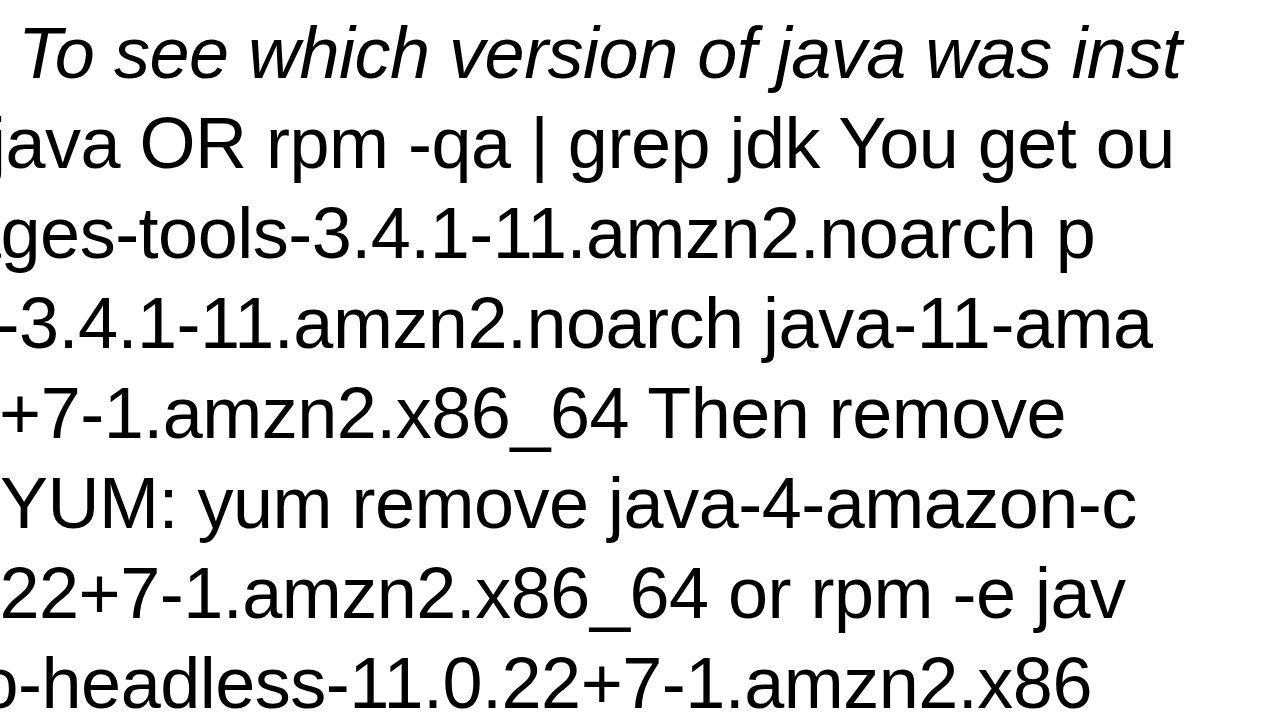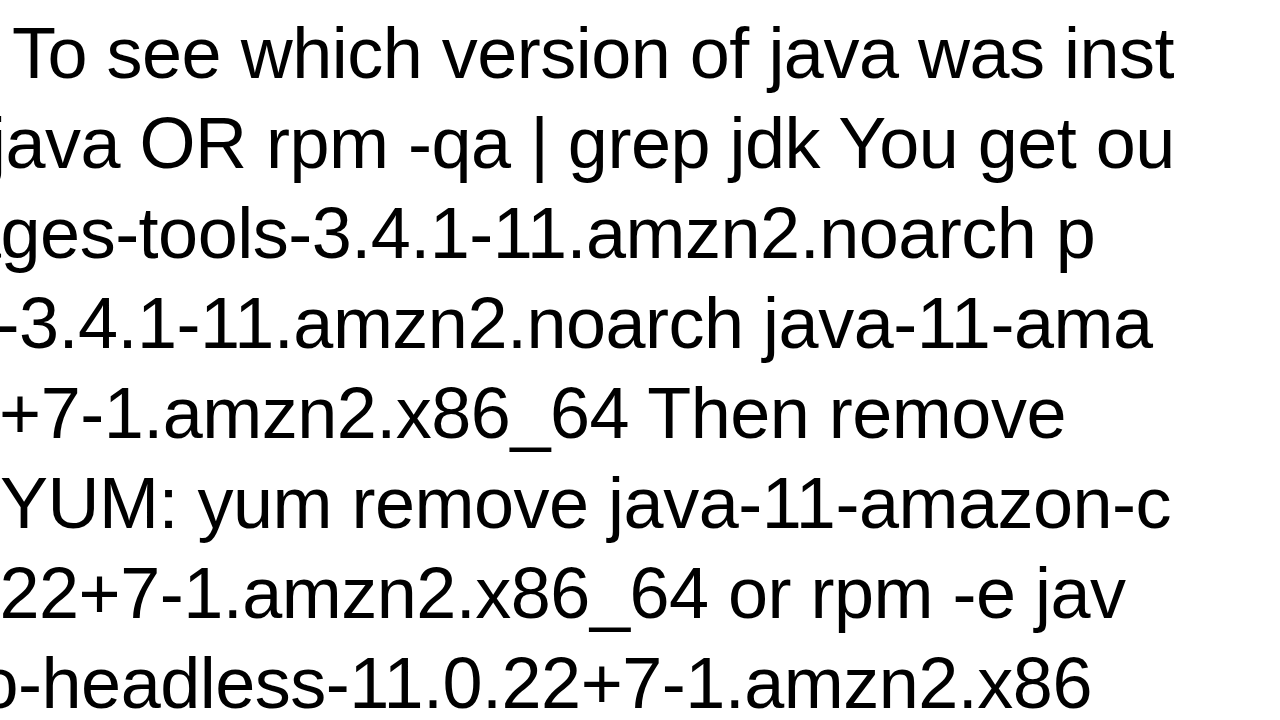--- a/index.html
+++ b/index.html
@@ -13,32 +13,32 @@
   }
   .text-block {
     position: absolute;
     color: #000000;
     font-size: 72px;
     line-height: 1.25;
     letter-spacing: -0.5px;
     white-space: nowrap;
     font-weight: 400;
   }
-  .l1 { top: 8px;   left: 12px; }
+  .l1 { top: 8px;   left: 18px; font-style: italic; }
   .l2 { top: 98px;  left: -10px; }
   .l3 { top: 188px; left: -110px; }
   .l4 { top: 278px; left: -40px; }
   .l5 { top: 368px; left: -80px; }
   .l6 { top: 458px; left: 0px; }
   .l7 { top: 548px; left: -20px; }
   .l8 { top: 638px; left: -100px; }
 </style>
 </head>
 <body>
 
 <div class="text-block l1"> To see which version of java was inst</div>
 <div class="text-block l2">java OR rpm -qa | grep jdk You get ou</div>
 <div class="text-block l3">ckages-tools-3.4.1-11.amzn2.noarch p</div>
 <div class="text-block l4">s-3.4.1-11.amzn2.noarch java-11-ama</div>
 <div class="text-block l5">22+7-1.amzn2.x86_64  Then remove</div>
-<div class="text-block l6"> YUM: yum remove java-11-amazon-c</div>
+<div class="text-block l6"> YUM: yum remove java-4-amazon-c</div>
 <div class="text-block l7">.22+7-1.amzn2.x86_64  or rpm -e jav</div>
 <div class="text-block l8">etto-headless-11.0.22+7-1.amzn2.x86</div>
 
 </body></html>

